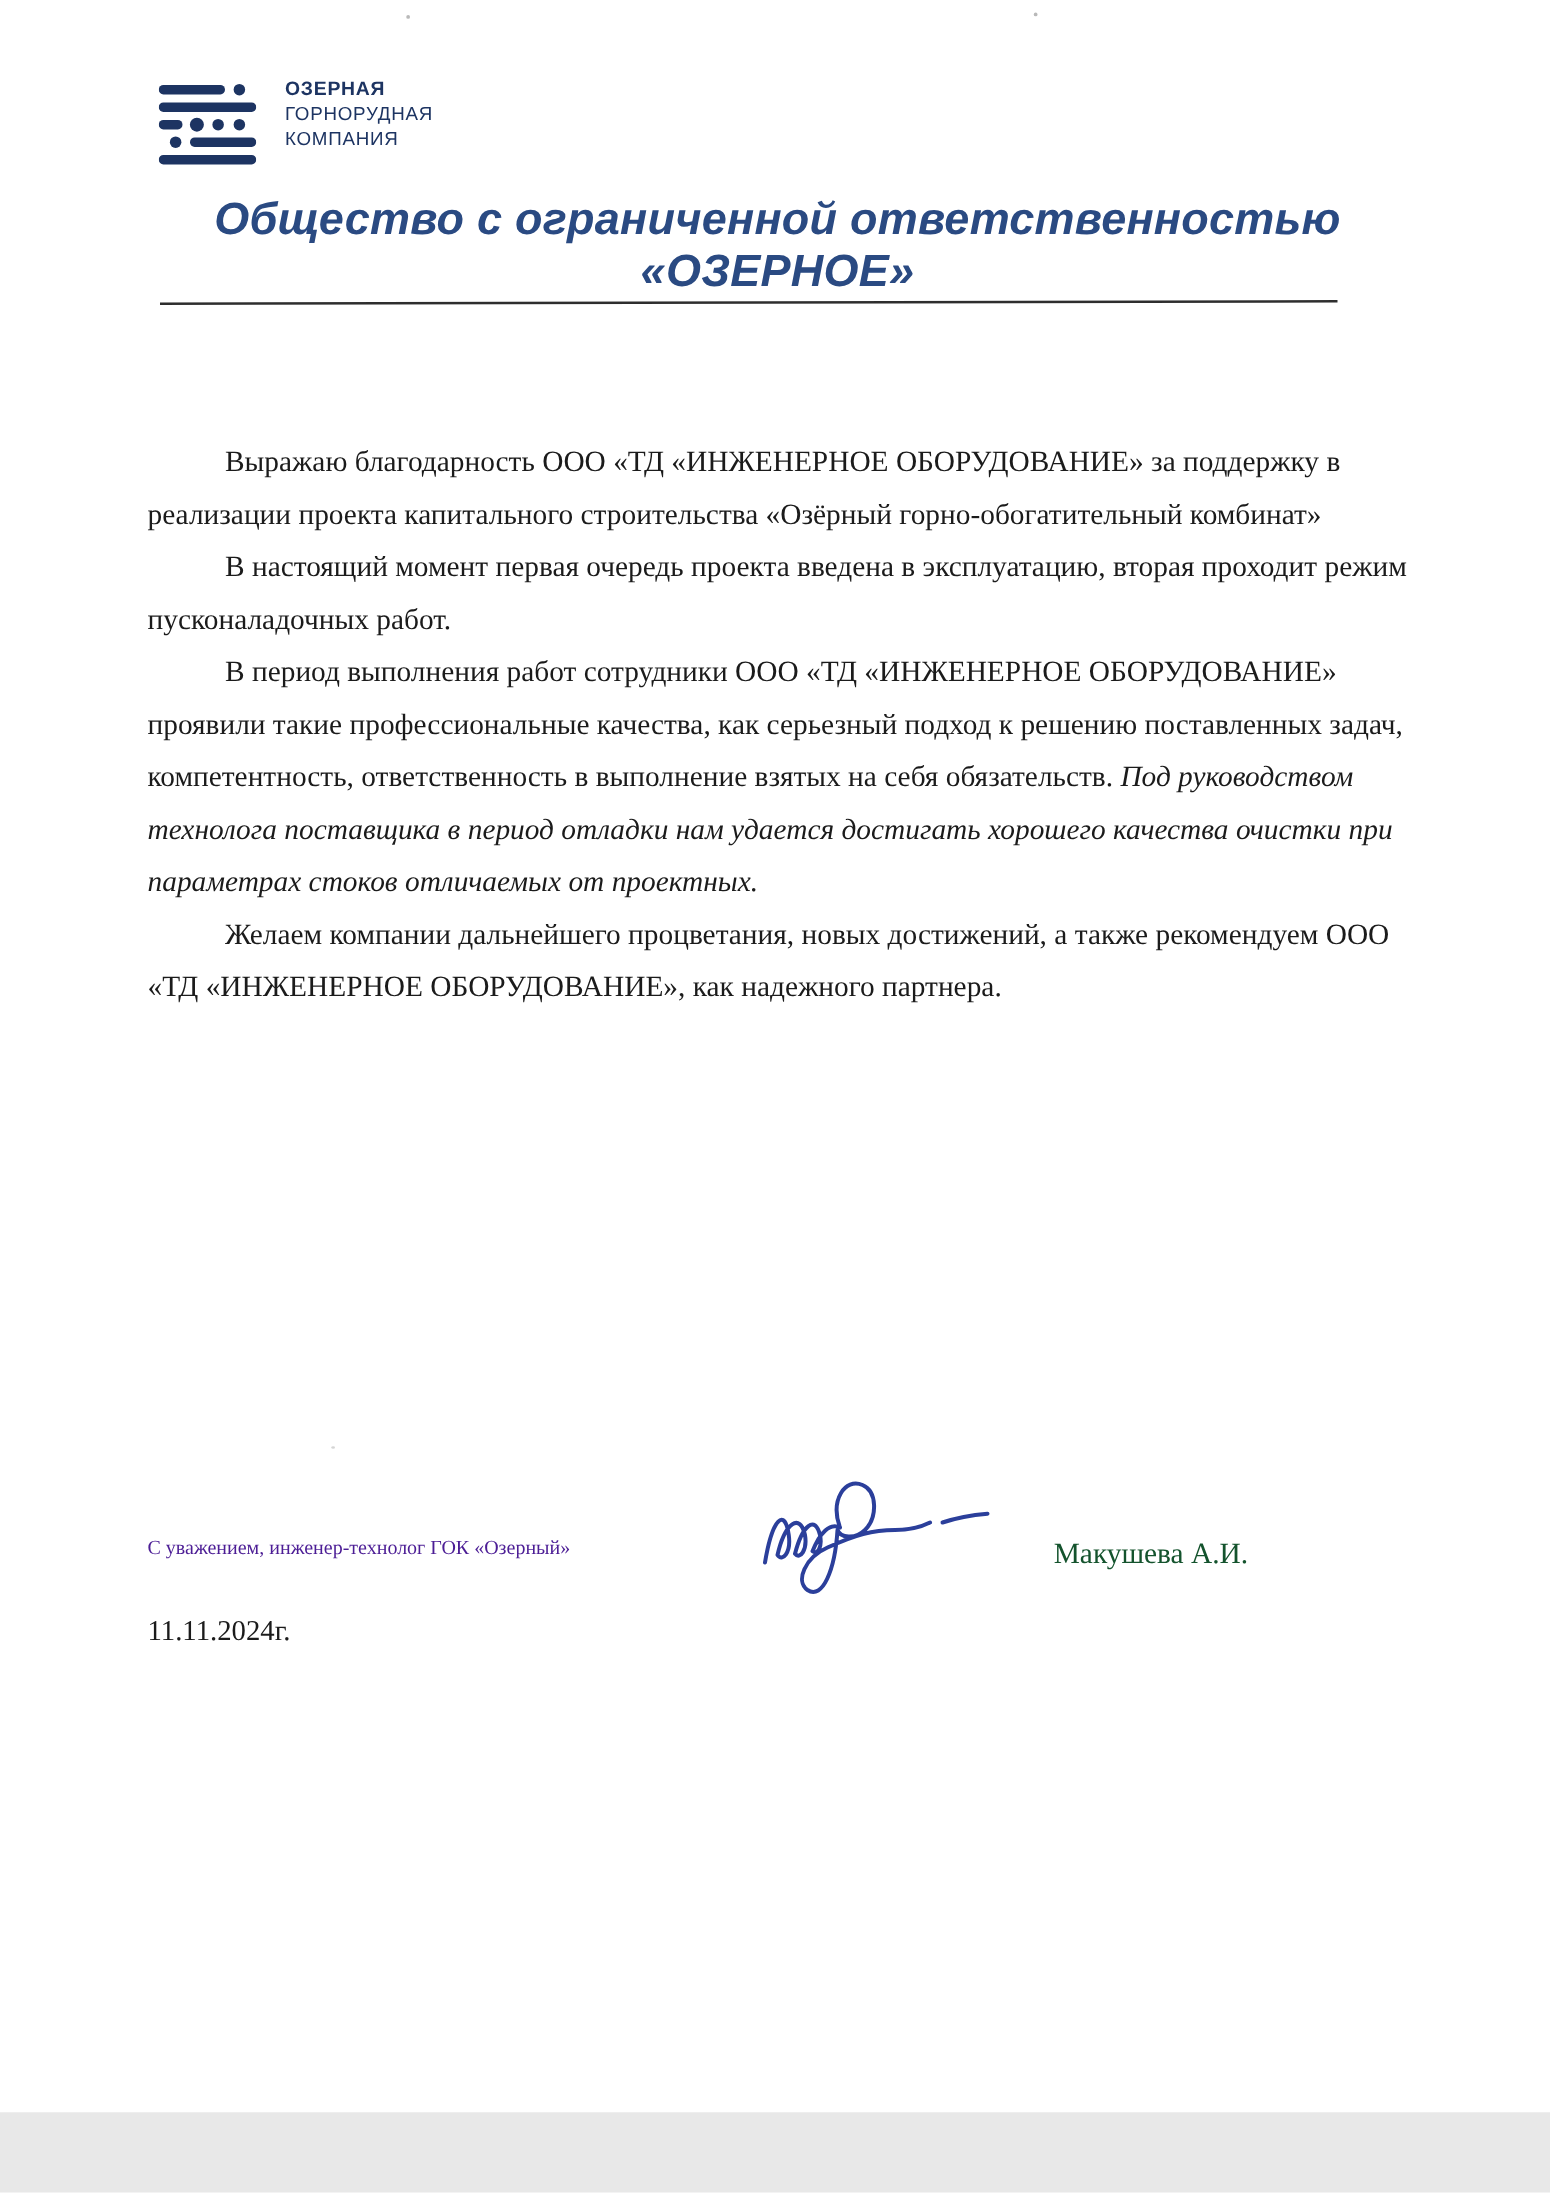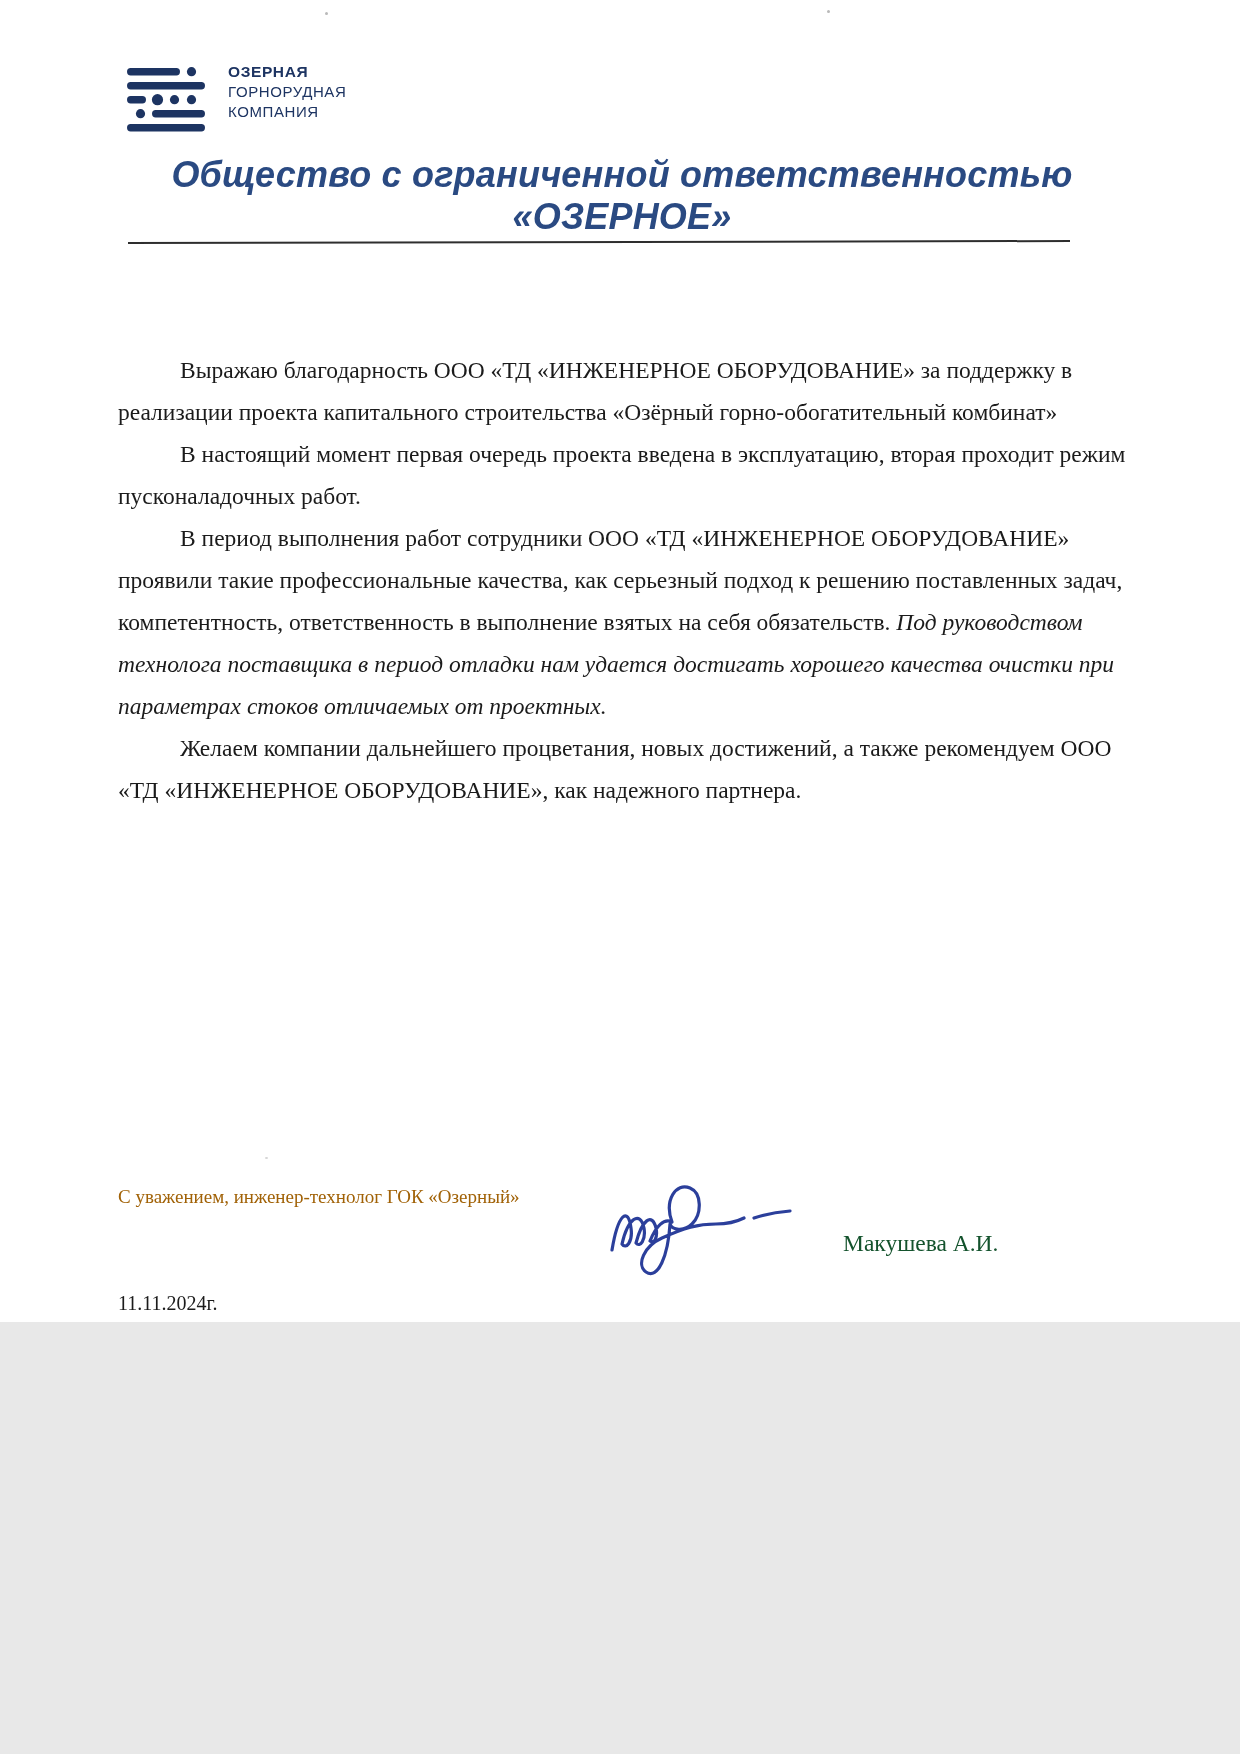--- a/index.html
+++ b/index.html
@@ -1,18 +1,18 @@
 <!DOCTYPE html>
 <html lang="ru"><head>
 <meta charset="utf-8">
 <style>
   html,body{margin:0;padding:0;background:#e8e8e8;}
   .page{
     position:relative;
-    width:1240px;height:1322px;
+    width:1240px;height:1690px;
     background:#ffffff;
     margin:0 auto;
     overflow:hidden;
     font-family:"Liberation Serif", serif;
     color:#1c1c1c;
   }
   
   .logo-block{position:absolute;left:127px;top:58px;display:flex;align-items:flex-start;}
   .logo-mark{width:78px;height:70px;margin-top:8px;}
   .logo-mark .ink{fill:#1d3462;}
@@ -37,25 +37,25 @@
     position:absolute;left:118px;top:264px;
     font-size:24px;letter-spacing:.8px;color:#222;
   }
   .doc-body{
     position:absolute;left:118px;top:349px;width:1008px;
     font-size:23.5px;line-height:42px;color:#1b1b1b;
   }
   .doc-body p{margin:0;text-indent:62px;}
   .doc-body .em{font-style:italic;}
   
-  .closing{position:absolute;left:118px;top:1186px;font-size:19px;color:#a16207;}
+  .closing{position:absolute;left:118px;top:1230px;font-size:16px;color:#4c1d95;}
   .signer-name{position:absolute;left:843px;top:1230px;font-size:23.5px;color:#14532d;}
   .signature-svg{position:absolute;left:598px;top:1166px;width:220px;height:130px;}
   .signature-svg path{fill:none;stroke:#2b3f9b;stroke-width:3.2;stroke-linecap:round;stroke-linejoin:round;}
-  .doc-date{position:absolute;left:118px;top:1292px;font-size:20px;color:#1b1b1b;}
+  .doc-date{position:absolute;left:118px;top:1292px;font-size:23px;color:#1b1b1b;}
   
   .speck{position:absolute;background:#b9b9b9;border-radius:50%;}
   .speck.s1{left:325px;top:12px;width:3px;height:3px;}
   .speck.s2{left:827px;top:10px;width:3px;height:3px;}
   .speck.s3{left:265px;top:1157px;width:3px;height:2px;opacity:.6;}
 </style>
 </head>
 <body>
 
 <div class="page">

